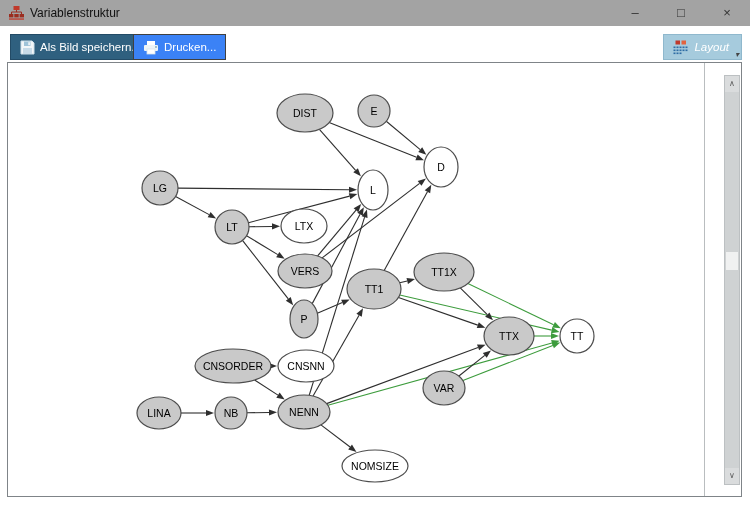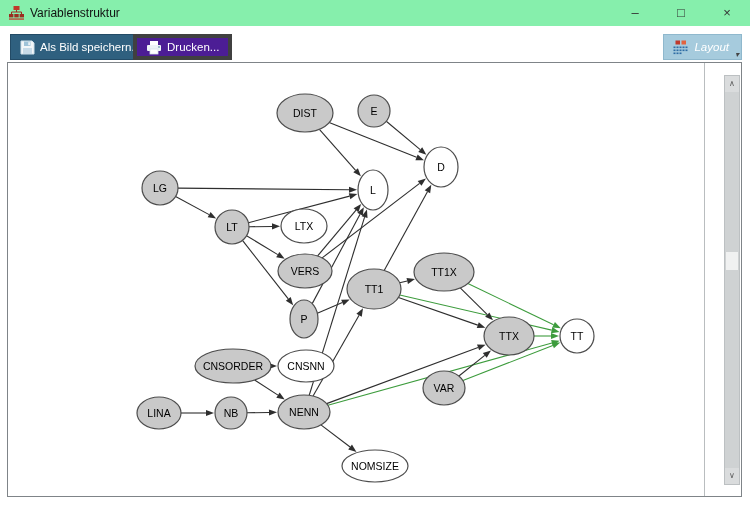--- a/index.html
+++ b/index.html
@@ -1,33 +1,33 @@
 <!DOCTYPE html>
 <html><head>
 <meta charset="utf-8">
 <style>
   * { margin:0; padding:0; box-sizing:border-box; }
   html,body { width:750px; height:505px; background:#fff; overflow:hidden;
               font-family:"Liberation Sans", sans-serif; }
   .window { position:relative; width:750px; height:505px; background:#fff; }
 
   
-  .titlebar { position:absolute; left:0; top:0; width:750px; height:26px; background:#86efac; }
+  .titlebar { position:absolute; left:0; top:0; width:750px; height:26px; background:#a3a3a3; }
   .app-icon { position:absolute; left:9px; top:6px; width:15px; height:14px; }
   .title-text { position:absolute; left:30px; top:6px; font-size:12px; color:#111; }
   .win-btn { position:absolute; top:0; width:46px; height:26px; text-align:center;
              line-height:26px; font-size:13px; color:#333; cursor:default; }
   .win-btn.min { right:92px; } .win-btn.max { right:46px; } .win-btn.close { right:0; }
 
   
   .toolbar { position:absolute; left:0; top:32px; width:750px; height:30px; }
   .tb-btn { position:absolute; top:2px; height:26px; display:flex; align-items:center;
             gap:5px; padding:0 9px; color:#fff; font-size:11.5px; cursor:default; }
   .btn-save   { left:10px;  background:#2f607f; border:1px solid #234b66; }
-  .btn-print  { left:133px; background:#4c1d95; border:4px solid #404040; }
+  .btn-print  { left:133px; background:#3b82f6; border:1px solid #404040; }
   .btn-layout { right:8px;  background:#a6cbdd; border:1px solid #8fb8cd; padding-right:12px;font-style:italic; }
   .layout-caret { position:absolute; right:2px; bottom:0px; font-size:8px; color:#444; line-height:8px; }
 
   
   .canvas { position:absolute; left:7px; top:62px; width:735px; height:435px;
             background:#fff; border:1px solid #7f8488; }
   .canvas svg { position:absolute; left:0; top:0; }
   .inner-sep { position:absolute; left:696px; top:0; width:1px; height:433px; background:#b9bdbf; }
 
   

